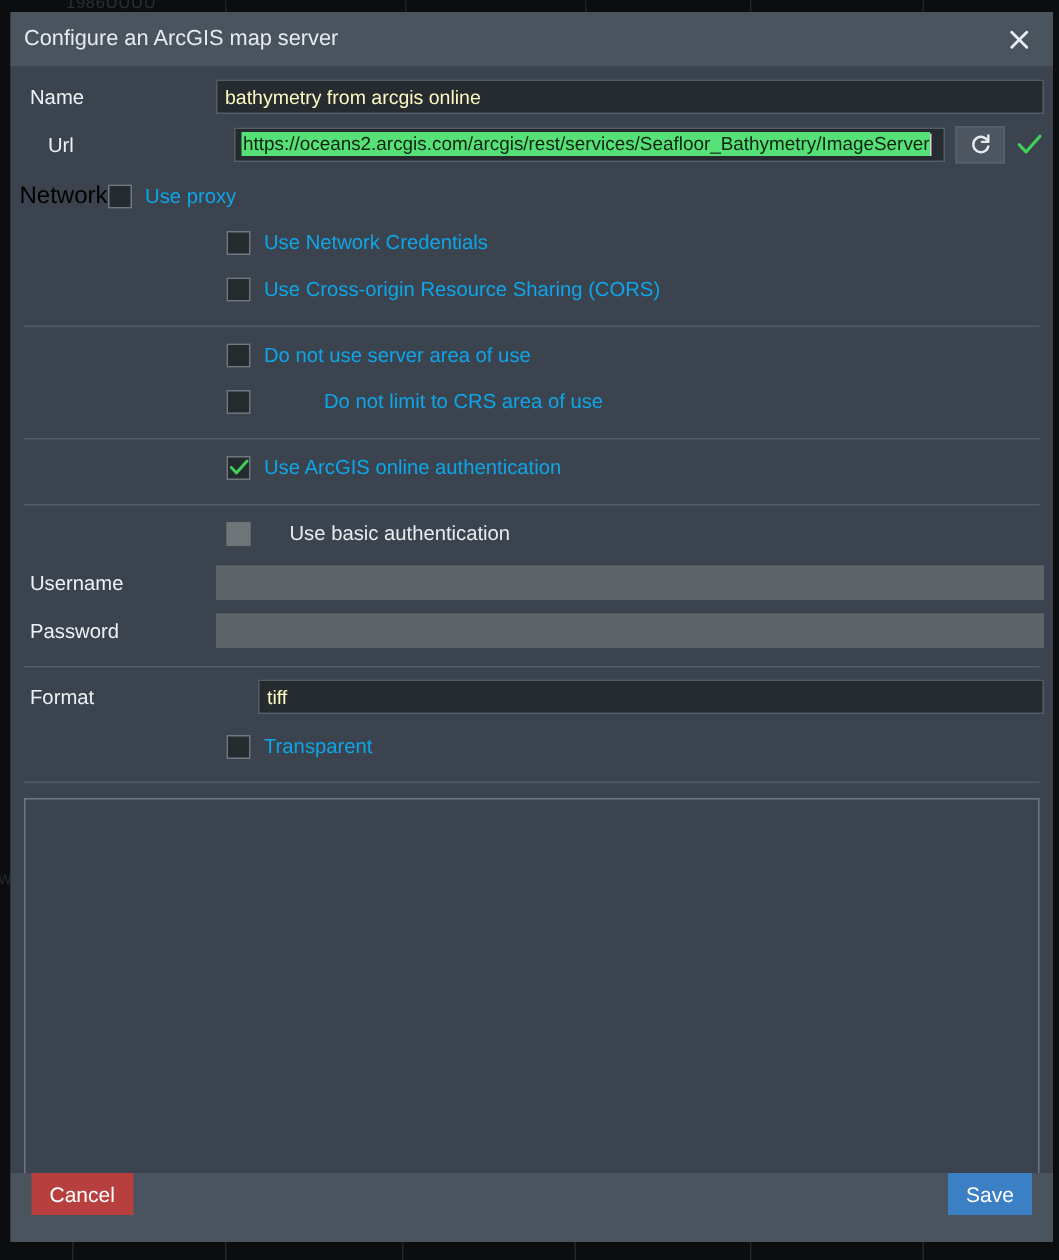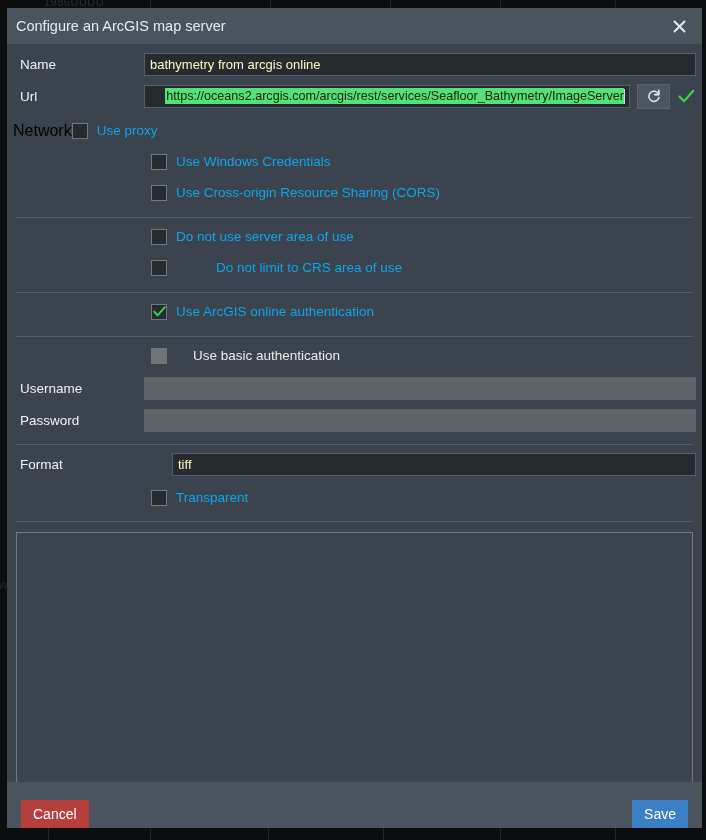--- a/index.html
+++ b/index.html
@@ -106,21 +106,20 @@
   
   .url-wrap { flex: 1 1 auto; display: flex; align-items: center; gap: 0; }
   .url-input {
     position: relative;
     flex: 1 1 auto; height: 23px;
     background: #262b30;
     border: 1px solid #545d66;
     display: flex; align-items: center;
     padding: 0 4px;
     overflow: hidden;
-    justify-content: flex-end;
   }
   .url-sel {
     background: #55e078; color: #12240f;
     font-size: 12.6px;
     white-space: nowrap;
     padding: 1px 0 1px 1px;
   }
   .url-caret {
     width: 1px; height: 15px; background: #cfd4d8; margin-left: 0px;
   }
@@ -167,21 +166,21 @@
   .tree-panel {
     margin: 10px 3px 0 3px;
     height: 281px;
     background: #3b444e;
     border: 1px solid #707981;
   }
 
   .footer {
     flex: 0 0 46px; height: 46px;
     background: #4a545f;
-    display: flex; align-items: flex-end;
+    display: flex; align-items: flex-start;
     justify-content: space-between;
     padding: 0 14px;
   }
   .btn {
     border: none; cursor: pointer;
     font-family: "Liberation Sans", sans-serif;
     font-size: 14px; color: #ffffff;
     padding: 0 12px; height: 28px;
     line-height: 28px;
   }
@@ -223,21 +222,21 @@
     </div>
   </div>
 
   <div class="body">
 
     <div class="row" style="margin-top:7px;">
       <span class="lbl">Name</span>
       <input class="txtfield" type="text" value="bathymetry from arcgis online" style="">
     </div>
 
-    <div class="row" style="margin-top:6px;">
+    <div class="row" style="margin-top:6px;margin-left:12px;">
       <span class="lbl">Url</span>
       <div class="url-wrap">
         <div class="url-input">
           <span class="url-sel">https://oceans2.arcgis.com/arcgis/rest/services/Seafloor_Bathymetry/ImageServer</span>
           <span class="url-caret"></span>
         </div>
         <div class="reset-btn">
           <svg width="16" height="16" viewBox="0 0 16 16">
             <path d="M12.6 6.2 A5.1 5.1 0 1 0 12.9 9.6" stroke="#e6eaec" stroke-width="1.6" fill="none" stroke-linecap="round"></path>
             <path d="M12.9 2.3 L12.9 6.6 L8.6 6.6" stroke="#e6eaec" stroke-width="1.6" fill="none" stroke-linejoin="round" stroke-linecap="round"></path>
@@ -252,21 +251,21 @@
     </div>
 
     <div class="cbrow with-label" style="margin-top:9px;">
       <span class="lbl">Network</span>
       <span class="cb"></span>
       <span class="cbtext">Use proxy</span>
     </div>
 
     <div class="cbrow" style="margin-top:6px;">
       <span class="cb"></span>
-      <span class="cbtext">Use Windows Credentials</span>
+      <span class="cbtext">Use Network Credentials</span>
     </div>
 
     <div class="cbrow" style="margin-top:6px;">
       <span class="cb"></span>
       <span class="cbtext">Use Cross-origin Resource Sharing (CORS)</span>
     </div>
 
     <div class="sep" style="margin-top:12px;"></div>
 
     <div class="cbrow" style="margin-top:2px;">

